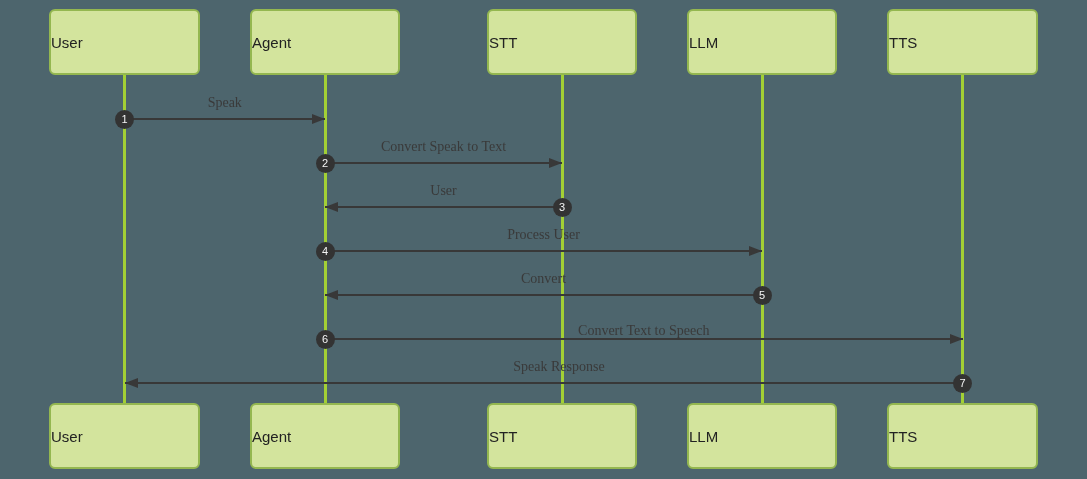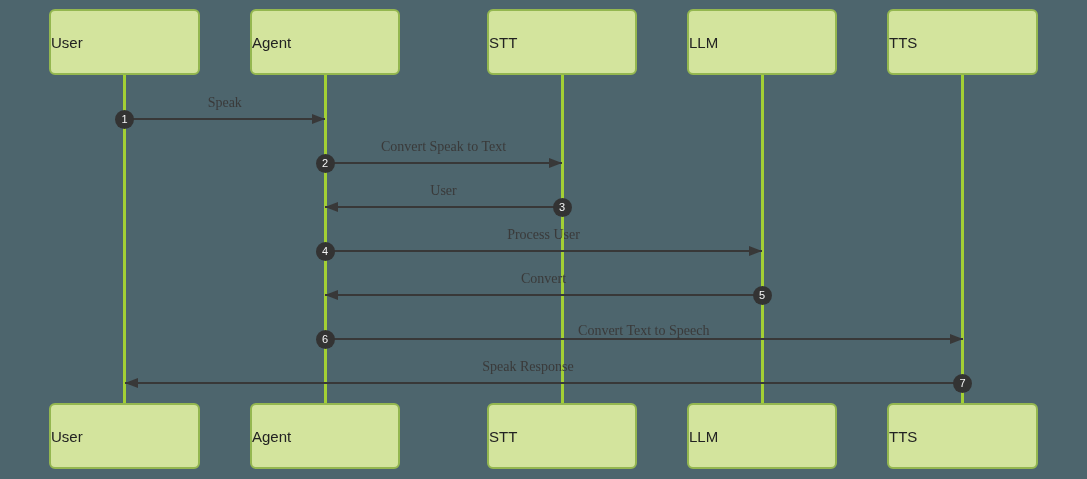--- a/index.html
+++ b/index.html
@@ -103,21 +103,21 @@
       <div class="arrowhead left" style="top: 290px; left: 325px;"></div>
       <div class="badge" style="left: 752.5px; top: 285.5px;">5</div>
       <div class="msg-label" style="left: 333.5px; top: 270px;">Convert</div>
       <div class="msg-line" style="left: 325px; top: 338px; width: 637.5px;"></div>
       <div class="arrowhead right" style="top: 334px; left: 949.5px;"></div>
       <div class="badge" style="left: 315.5px; top: 329.5px;">6</div>
       <div class="msg-label" style="left: 433.75px; top: 314px; margin-top: 8px;">Convert Text to Speech</div>
       <div class="msg-line" style="left: 124.5px; top: 382px; width: 838px;"></div>
       <div class="arrowhead left" style="top: 378px; left: 124.5px;"></div>
       <div class="badge" style="left: 953px; top: 373.5px;">7</div>
-      <div class="msg-label" style="left: 318px; top: 358px;">Speak Response</div>
+      <div class="msg-label" style="left: 349px; top: 358px;">Speak Response</div>
     </div>
   <div id="layer-actors">
       <div class="actor-box" style="left: 49px; top: 9px; width: 147px; height: 62px;">
         <div>User</div>
       </div>
       <div class="actor-box" style="left: 49px; top: 403px; width: 147px; height: 62px;">
         <div>User</div>
       </div>
       <div class="actor-box" style="left: 250px; top: 9px; width: 146px; height: 62px;">
         <div>Agent</div>

